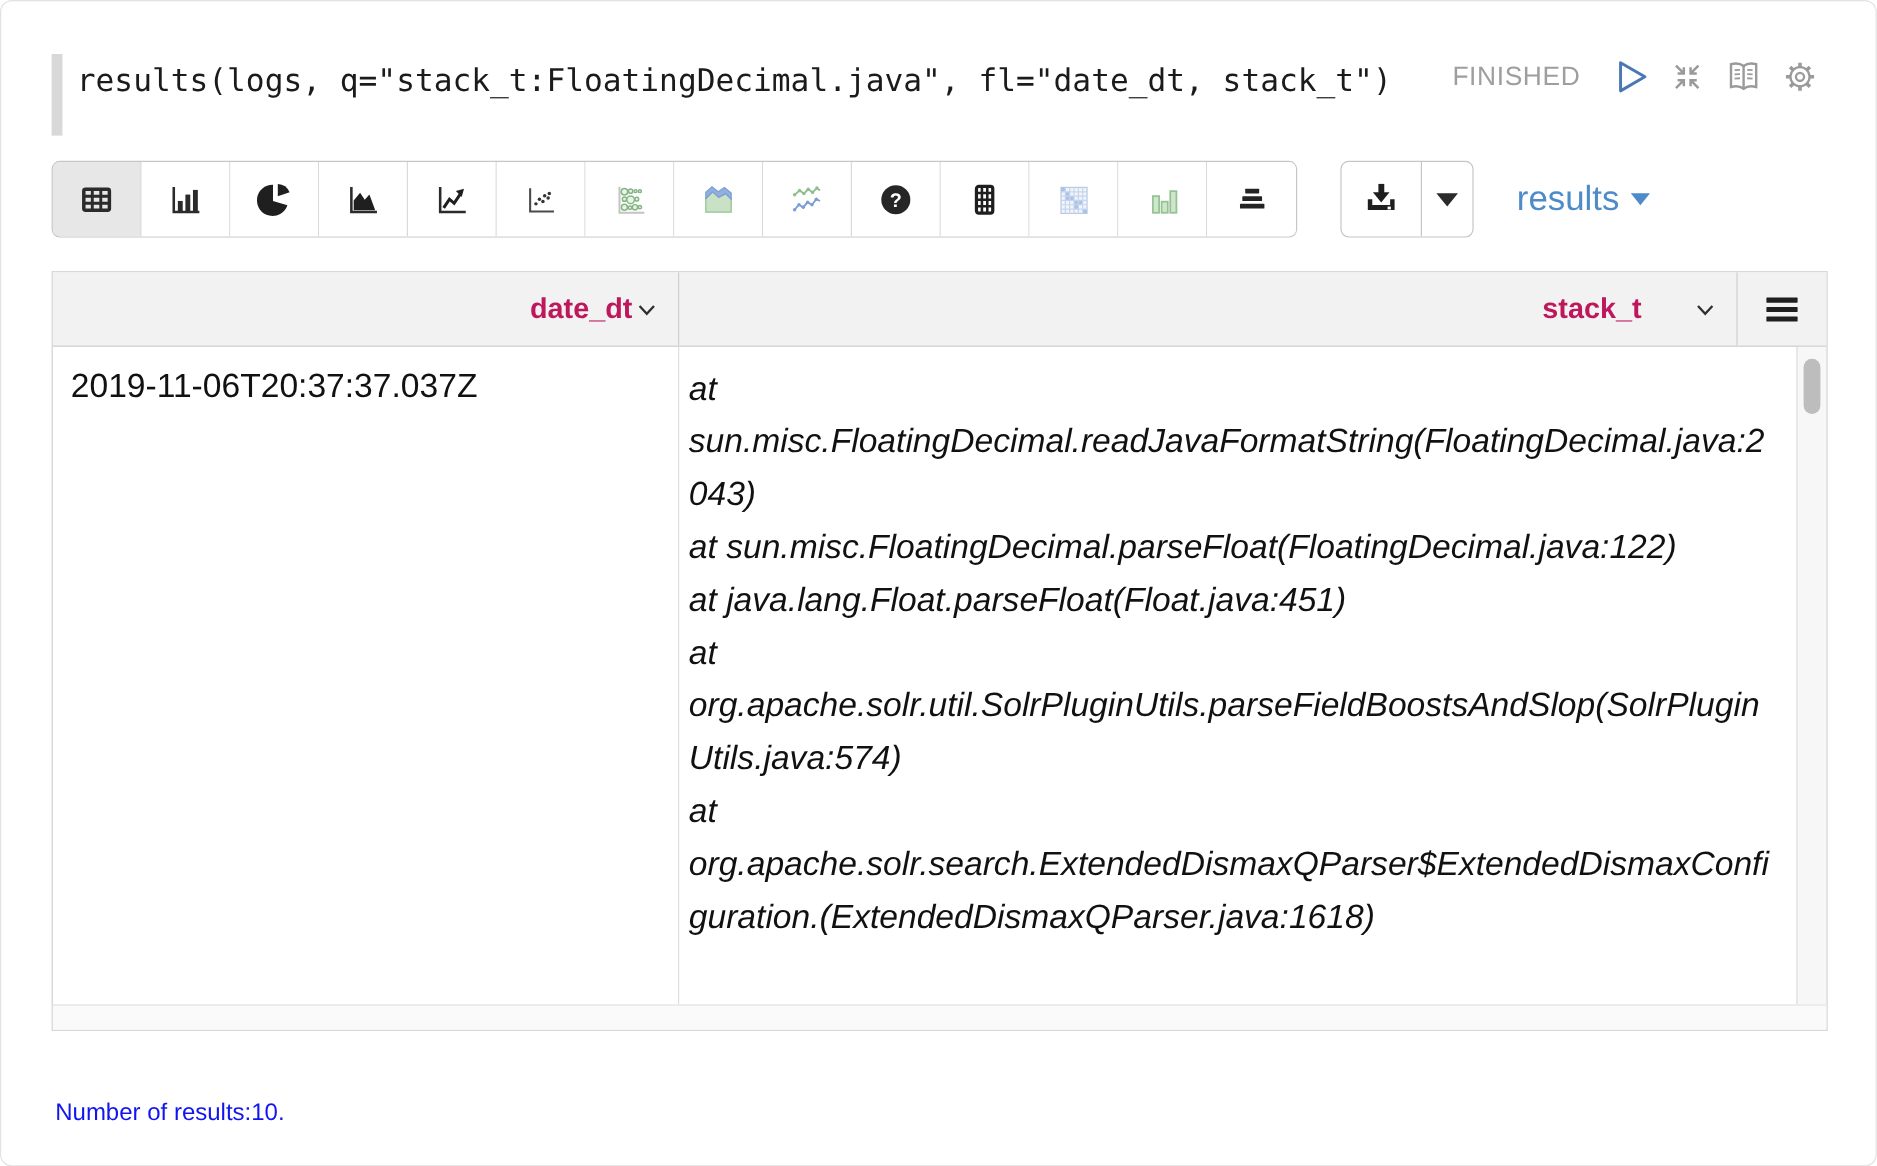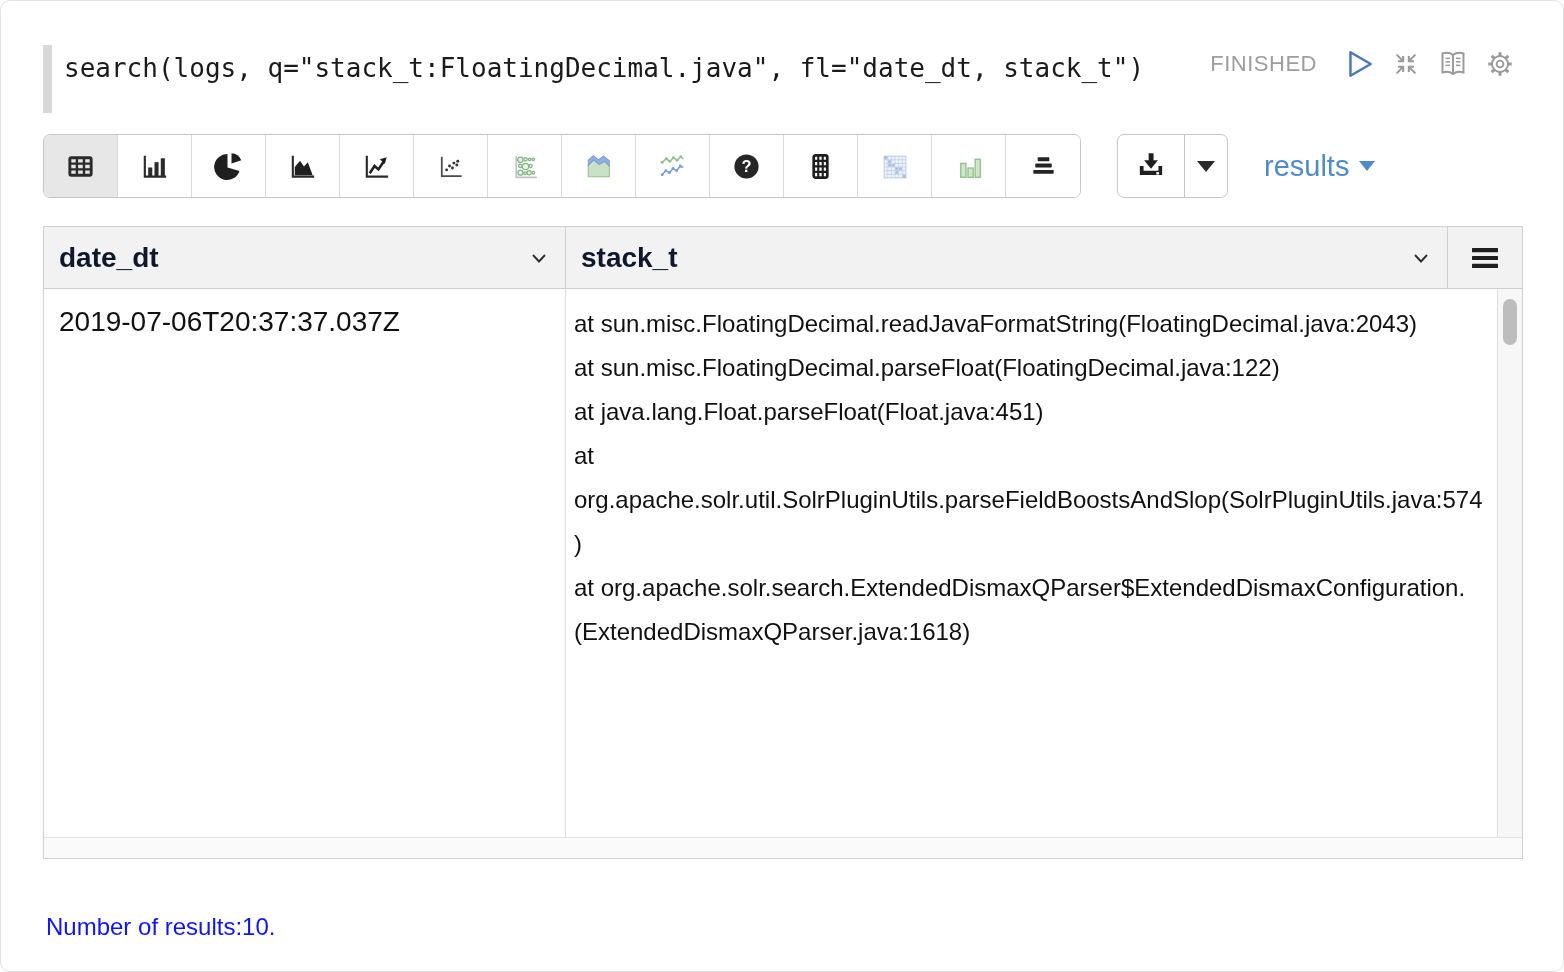--- a/index.html
+++ b/index.html
@@ -24,41 +24,41 @@
   .dl-main { width:66px; display:flex; align-items:center; justify-content:center; cursor:pointer; }
   .dl-divider { width:1px; background:#c6c6c6; }
   .dl-caret { width:42px; display:flex; align-items:center; justify-content:center; cursor:pointer; }
   .caret-down { width:0; height:0; border-left:9px solid transparent; border-right:9px solid transparent; border-top:11px solid #2a2a2a; }
   .settings-btn { margin-left:36px; display:flex; align-items:center; gap:10px; font-size:29px; color:#4e8bc8; cursor:pointer; }
   .settings-btn .caret-down { border-top-color:#4e8bc8; border-left-width:8px; border-right-width:8px; border-top-width:10px; }
 
   
   .table { position:absolute; top:225px; left:42px; width:1480px; border:1px solid #cfcfcf; background:#fff; }
   .thead { display:flex; height:62px; background:#f2f2f2; border-bottom:1px solid #cfcfcf; }
-  .th { display:flex; align-items:center; justify-content:space-between; padding:0 14px 0 15px; font-size:28px; font-weight:bold; color:#0f172a; cursor:pointer; }
+  .th { display:flex; align-items:center; justify-content:flex-end; padding:0 14px 0 15px; font-size:24px; font-weight:bold; color:#be185d; cursor:pointer; }
   .th-date { width:522px; border-right:1px solid #cfcfcf; }
   .th-stack { flex:1; border-right:1px solid #cfcfcf;gap:41px; }
   .th-menu { width:74px; display:flex; align-items:center; justify-content:center; cursor:pointer; }
   .tbody { display:flex; height:548px; overflow:hidden; }
   .col-date { width:522px; border-right:1px solid #dedede; padding:13px 14px 0 15px; font-size:28px; line-height:40px; color:#111; }
-  .col-stack { flex:1; padding:13px 14px 0 8px; font-size:24px; line-height:44px; color:#111; white-space:pre-wrap; overflow-wrap:break-word; word-break:break-word; overflow:hidden; }
+  .col-stack { flex:1; padding:13px 14px 0 8px; font-size:28px; line-height:44px; color:#111; white-space:pre-wrap; overflow-wrap:break-word; word-break:break-word; overflow:hidden;font-style:italic; }
   .vscroll { width:25px; border-left:1px solid #ddd; background:#f7f7f7; position:relative; }
   .vthumb { position:absolute; top:10px; left:5px; width:14px; height:46px; border-radius:7px; background:#bdbdbd; cursor:grab; }
   .hscroll { height:21px; background:#fafafa; border-top:1px solid #e2e2e2; }
 
-  .footer { position:absolute; left:45px; top:908px; font-size:24px; line-height:36px; color:#1115ee; }
+  .footer { position:absolute; left:45px; top:908px; font-size:20px; line-height:36px; color:#1115ee; }
 </style>
 </head>
 <body>
 
 <div class="card">
 
   <div class="editor-row">
     <div class="gutter"></div>
-    <div class="code">search(logs, q="stack_t:FloatingDecimal.java", fl="date_dt, stack_t")</div>
+    <div class="code">results(logs, q="stack_t:FloatingDecimal.java", fl="date_dt, stack_t")</div>
   </div>
 
   <div class="controls">
     <span class="status">FINISHED</span>
     <span class="ctrl-btn">
       <svg width="32" height="32" viewBox="0 0 30 30">
           <path d="M7 4 L26 15 L7 26 Z" fill="none" stroke="#4b77b5" stroke-width="2.3" stroke-linejoin="round"></path>
         </svg>
     </span>
     <span class="ctrl-btn">
@@ -283,21 +283,21 @@
       </div>
       <div class="th-menu">
         <svg width="28" height="24" viewBox="0 0 28 24" fill="#1f1f1f">
           <rect x="1" y="2" width="26" height="4.2" rx="0.5"></rect>
           <rect x="1" y="9.9" width="26" height="4.2" rx="0.5"></rect>
           <rect x="1" y="17.8" width="26" height="4.2" rx="0.5"></rect>
         </svg>
       </div>
     </div>
     <div class="tbody">
-      <div class="col-date">2019-07-06T20:37:37.037Z</div>
+      <div class="col-date">2019-11-06T20:37:37.037Z</div>
       <div class="col-stack">at sun.misc.FloatingDecimal.readJavaFormatString(FloatingDecimal.java:2043)
 at sun.misc.FloatingDecimal.parseFloat(FloatingDecimal.java:122)
 at java.lang.Float.parseFloat(Float.java:451)
 at org.apache.solr.util.SolrPluginUtils.parseFieldBoostsAndSlop(SolrPluginUtils.java:574)
 at org.apache.solr.search.ExtendedDismaxQParser$ExtendedDismaxConfiguration.(ExtendedDismaxQParser.java:1618)</div>
       <div class="vscroll">
         <div class="vthumb"></div>
       </div>
     </div>
     <div class="hscroll"></div>

